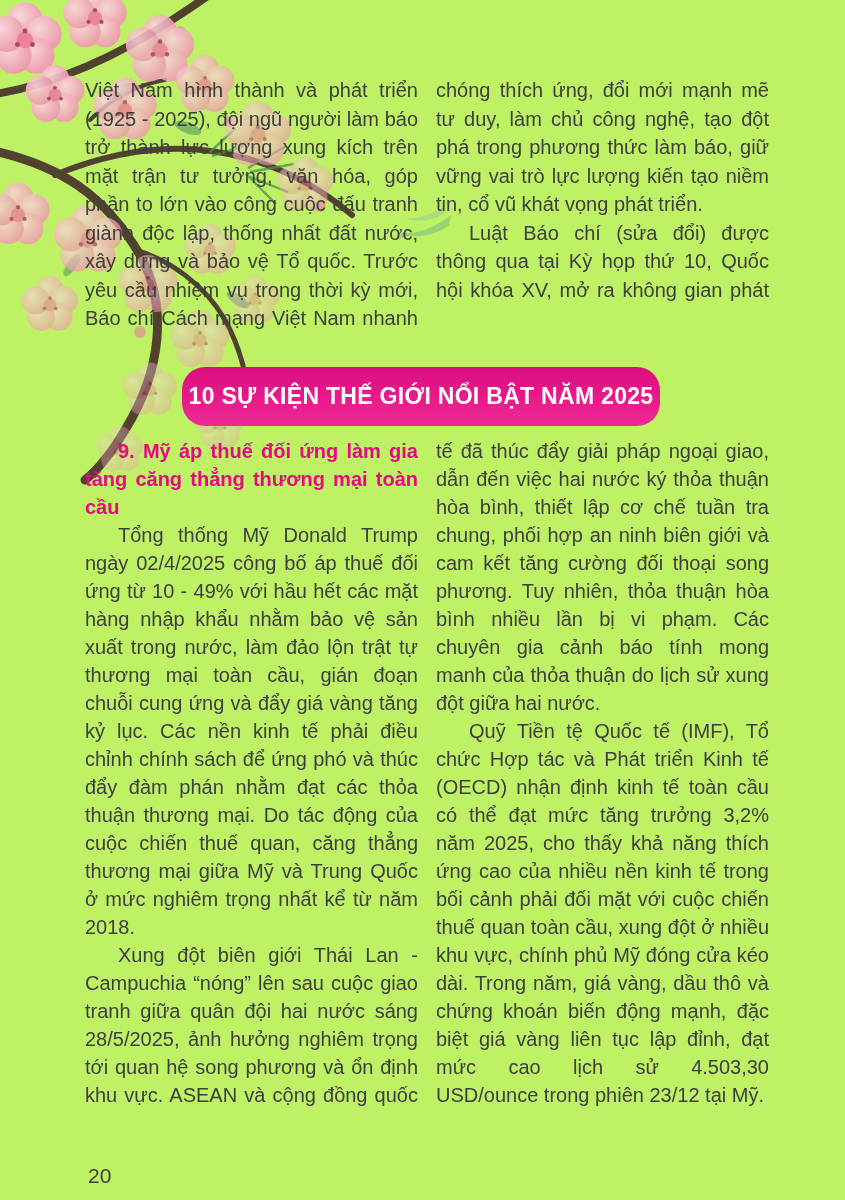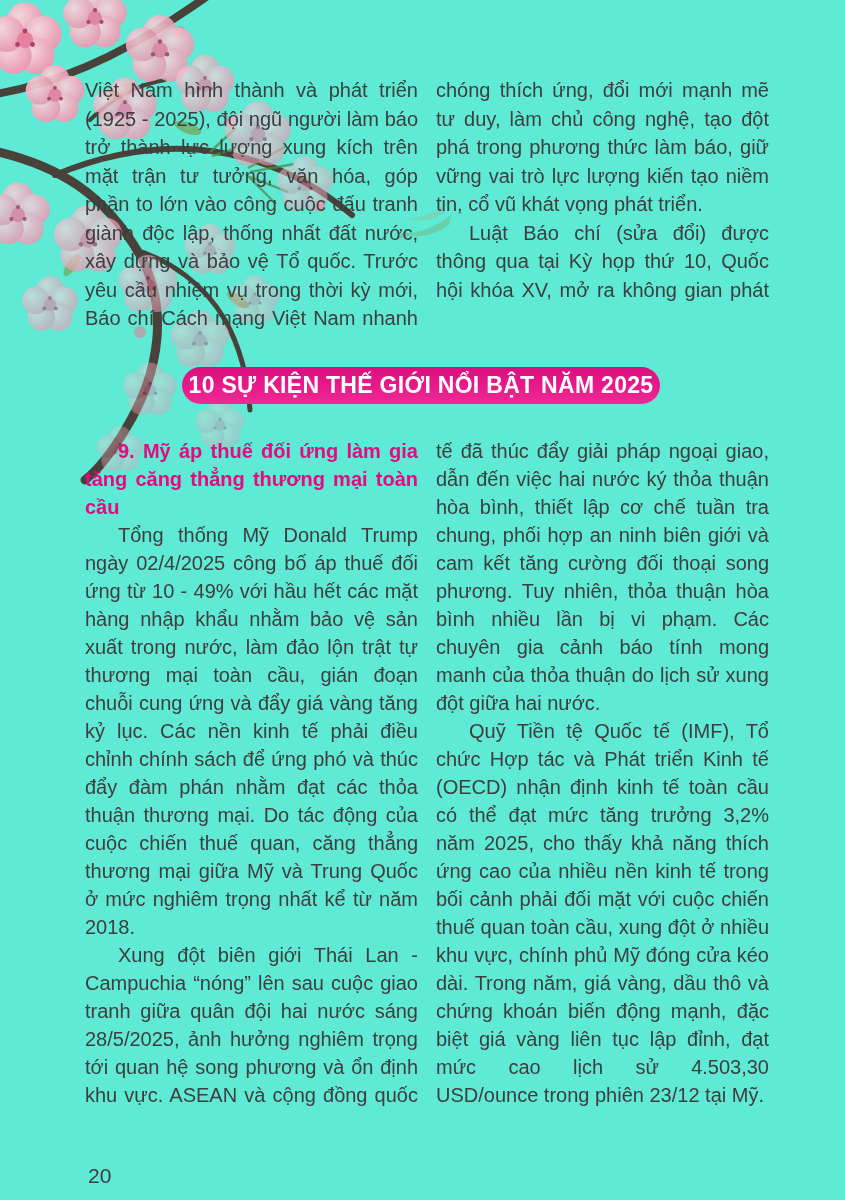--- a/index.html
+++ b/index.html
@@ -1,20 +1,20 @@
 <!DOCTYPE html>
 <html><head>
 <meta charset="utf-8">
 <style>
   html,body { margin:0; padding:0; }
   body {
     width:845px; height:1200px; background:#ffffff;
     font-family:"Liberation Sans","DejaVu Sans",sans-serif;
   }
-  .page { position:relative; width:845px; height:1200px; background:#5eead4; overflow:hidden; }
+  .page { position:relative; width:845px; height:1200px; background:#bef264; overflow:hidden; }
 
   
   .flower { position:absolute; left:0; top:0; z-index:0; }
   .swallow { position:absolute; left:393px; top:205px; z-index:0; }
 
   
   .colblock {
     position:absolute; left:85px; width:684px; z-index:1;
     column-count:2; column-gap:18px; column-fill:auto; overflow:hidden;
     color:#3e3e3e; font-size:20px; text-align:justify;
@@ -23,21 +23,21 @@
   .main  { top:437px; height:682px; line-height:28px; }
   .colblock p, .colblock h2 { margin:0; padding:0; }
   .indent { text-indent:33px; }
   .event-heading {
     color:#e40b82; font-size:20px; font-weight:bold;
     text-indent:33px; text-align:justify;
   }
 
   
   .banner {
-    position:absolute; left:182px; top:367px; width:478px; height:37px;
+    position:absolute; left:182px; top:367px; width:478px; height:59px;
     border-radius:23px; z-index:1;
     background:linear-gradient(180deg,#d90e7d 0%,#e91b8c 55%,#ec2a93 100%);
     display:flex; align-items:center; justify-content:center;
   }
   .banner span {
     color:#ffffff; font-weight:bold; font-size:23px; letter-spacing:0.3px;
     white-space:nowrap;
   }
 
   .page-number {

